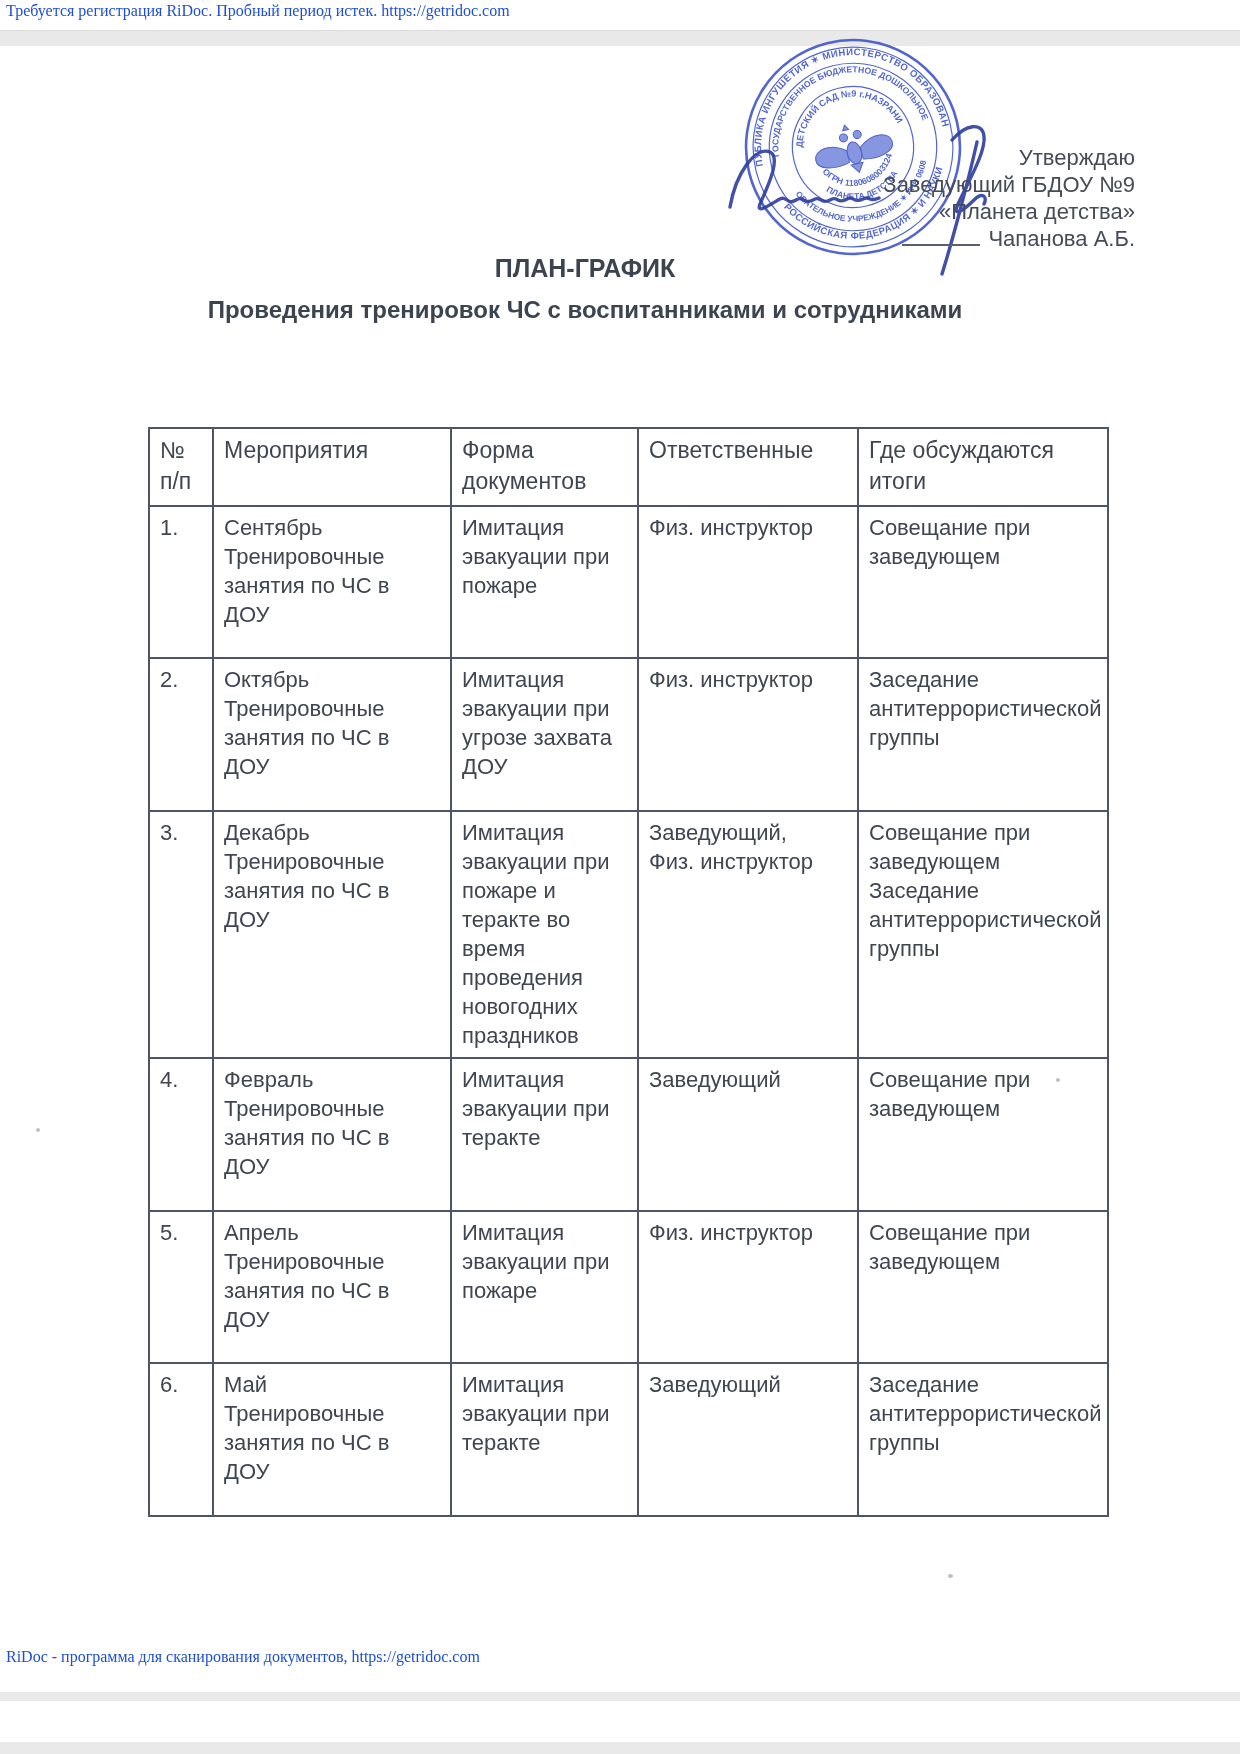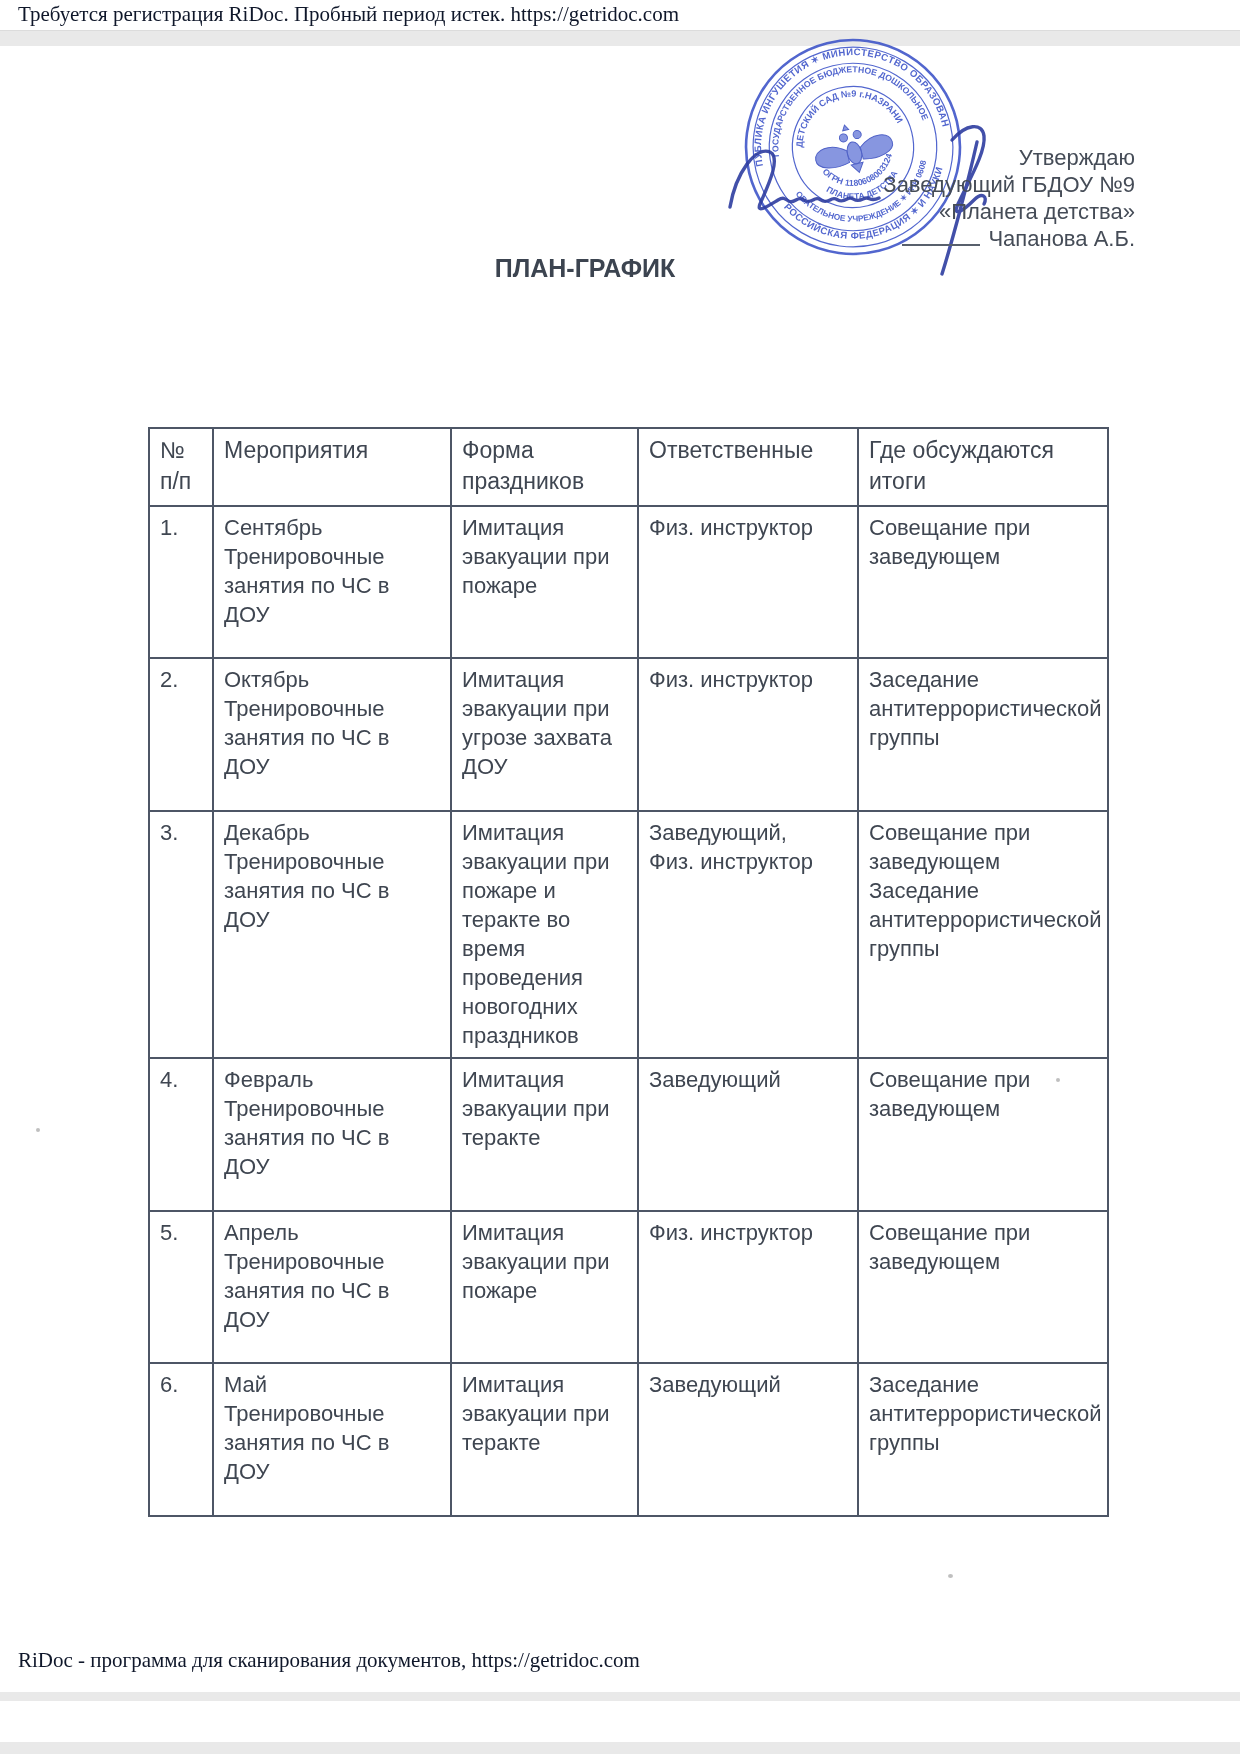--- a/index.html
+++ b/index.html
@@ -3,22 +3,22 @@
 <meta charset="utf-8">
 <style>
   html,body{margin:0;padding:0;}
   body{
     width:1240px;height:1754px;position:relative;background:#ffffff;
     font-family:"Liberation Sans",sans-serif;overflow:hidden;
   }
   
   .ridoc-banner{
     position:absolute;left:0;right:0;
-    font-family:"Liberation Serif",serif;font-size:21px;color:#0f172a;
-    padding-left:18px;white-space:nowrap;
+    font-family:"Liberation Serif",serif;font-size:16px;color:#1d4ed8;
+    padding-left:6px;white-space:nowrap;
   }
   .ridoc-top{top:2px;}
   .ridoc-bottom{top:1648px;}
   .band{position:absolute;left:0;right:0;background:#e9e9e9;}
   .band-top{top:30px;height:15px;border-top:1px solid #dcdcdc;}
   .band-bottom-upper{top:1692px;height:9px;}
   .band-bottom-lower{top:1742px;height:12px;}
 
   
   .stamp{position:absolute;left:742px;top:36px;width:222px;height:222px;
@@ -115,35 +115,36 @@
   <div>Утверждаю</div>
   <div>Заведующий ГБДОУ №9</div>
   <div>«Планета детства»</div>
   <div>
     <span class="sig-line"></span><span>Чапанова А.Б.</span>
   </div>
 </div>
 
 <div class="title">
   <div class="t1">ПЛАН-ГРАФИК</div>
+  <div class="t2">Проведения тренировок ЧС с воспитанниками и сотрудниками</div>
 </div>
 
 <table class="plan">
   <colgroup>
     <col style="width:64px">
       <col style="width:238px">
       <col style="width:187px">
       <col style="width:220px">
       <col style="width:250px">
   </colgroup>
   <tbody>
       <tr>
     <th>№ п/п</th>
     <th>Мероприятия</th>
-    <th>Форма праздников</th>
+    <th>Форма документов</th>
     <th>Ответственные</th>
     <th>Где обсуждаются итоги</th>
   </tr>
   <tr class="r1">
     <td>1.</td>
     <td>
       <div class="month">Сентябрь</div>
       <div class="activity">Тренировочные занятия по ЧС в ДОУ</div>
     </td>
     <td>Имитация эвакуации при пожаре</td>

